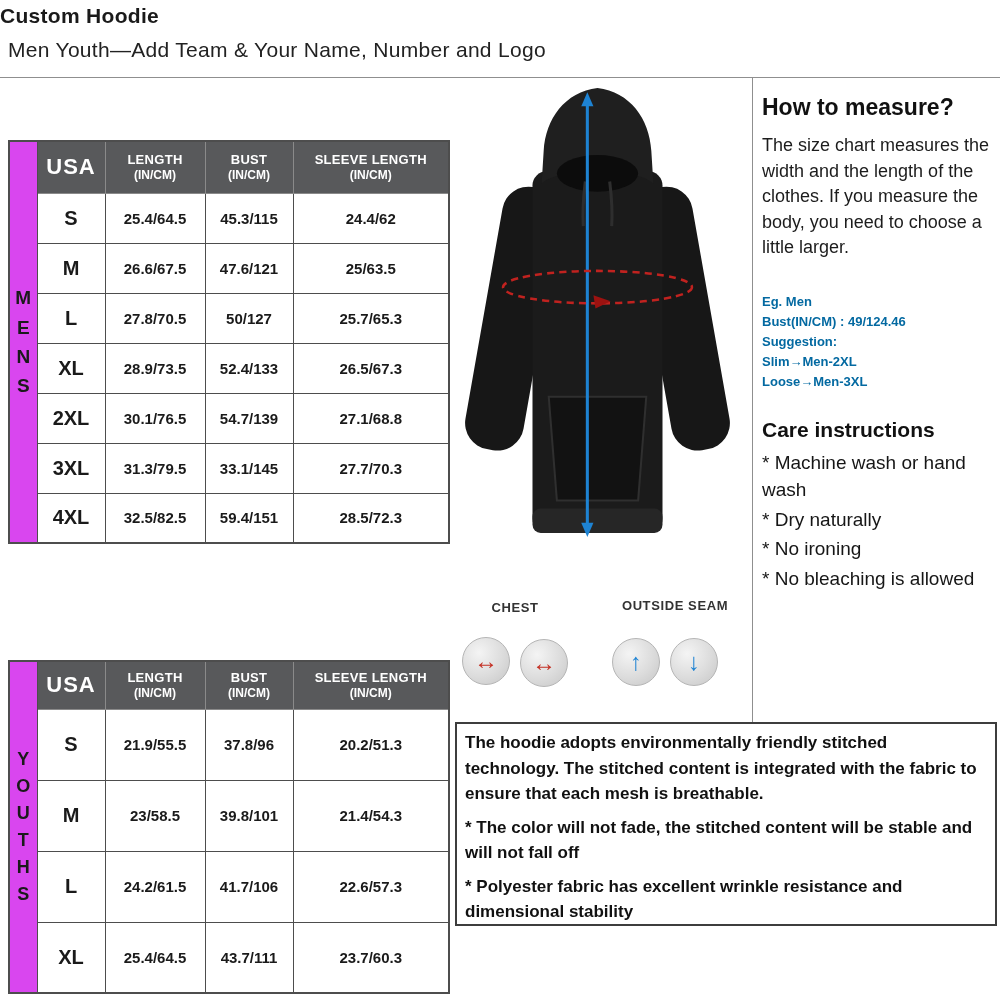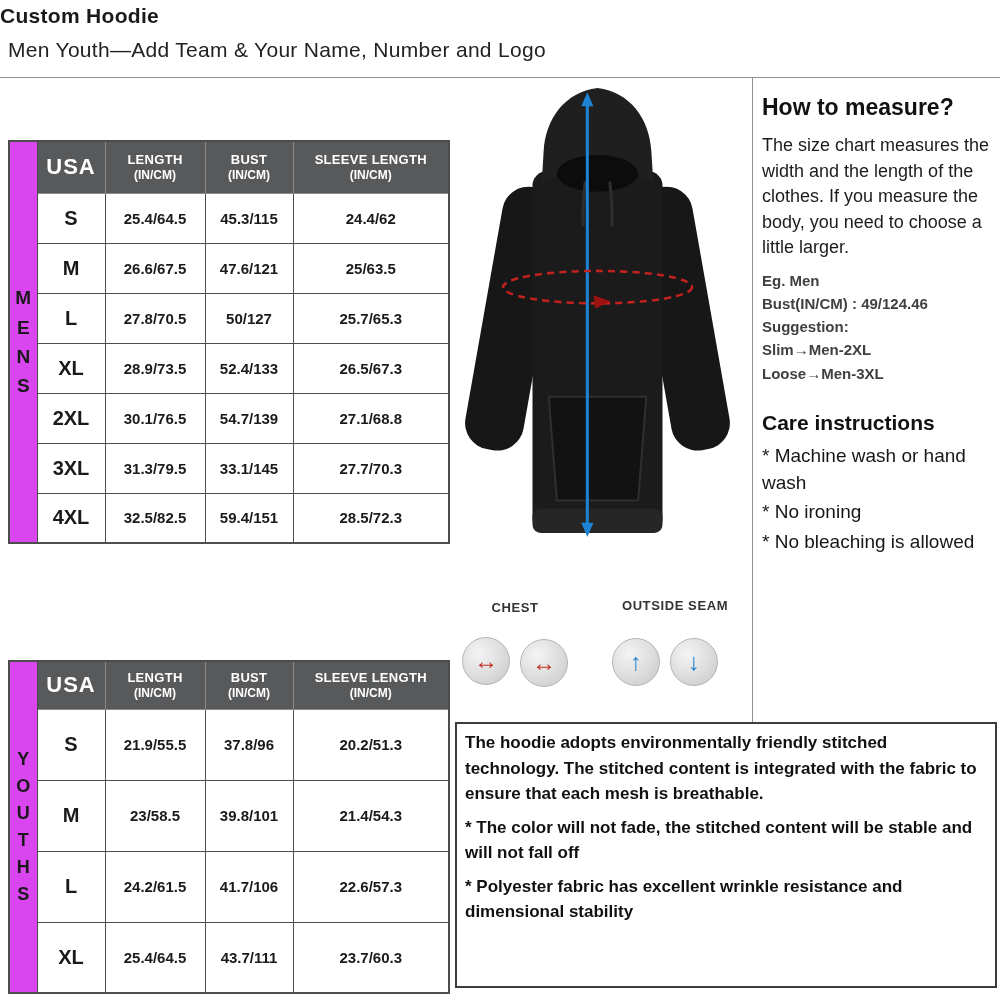--- a/index.html
+++ b/index.html
@@ -42,27 +42,27 @@
           background:radial-gradient(circle at 35% 32%,#f4f4f4 0%,#dcdcdc 55%,#c6c6c6 100%);
           border:1px solid #b5b5b5;display:flex;align-items:center;justify-content:center;
           font-size:24px;font-weight:bold;}
   .m-icon.red{color:#c43024;}
   .m-icon.blue{color:#1e83d3;}
 
   
   .measure-panel{position:absolute;left:762px;top:88px;width:234px;}
   .measure-panel h2{margin:6px 0 0 0;font-size:23px;font-weight:600;color:#111;}
   .measure-body{margin-top:12px;font-size:18px;line-height:1.42;color:#1c1c1c;}
-  .example-block{margin-top:8px;font-size:15px;font-weight:bold;line-height:1.55;color:#404040;}
+  .example-block{margin-top:31px;font-size:13px;font-weight:bold;line-height:1.55;color:#0369a1;}
   .care-heading{margin-top:26px;font-size:21px;font-weight:600;color:#111;}
   .care-list{margin-top:8px;font-size:19px;line-height:1.4;color:#161616;}
   .care-list div{margin-bottom:3px;}
 
   
-  .info-box{position:absolute;left:455px;top:722px;width:542px;height:266px;border:2px solid #3d3d3d;
+  .info-box{position:absolute;left:455px;top:722px;width:542px;height:204px;border:2px solid #3d3d3d;
             box-sizing:border-box;padding:6px 10px 4px 8px;}
   .info-box p{margin:0 0 8px 0;font-size:17px;font-weight:600;line-height:1.5;color:#111;}
 </style>
 </head>
 <body>
 
 <div class="page">
 
   <div class="title">Custom Hoodie</div>
   <div class="subtitle">Men  Youth—Add Team &amp; Your Name, Number and Logo</div>
@@ -239,20 +239,21 @@
     <div class="example-block">
       <div>Eg. Men</div>
       <div>Bust(IN/CM) : 49/124.46</div>
       <div>Suggestion:</div>
       <div>Slim→Men-2XL</div>
       <div>Loose→Men-3XL</div>
     </div>
     <div class="care-heading">Care instructions</div>
     <div class="care-list">
       <div>* Machine wash or hand wash</div>
+      <div>* Dry naturally</div>
       <div>* No ironing</div>
       <div>* No bleaching is allowed</div>
     </div>
   </div>
 
   <div class="info-box">
     <p>The hoodie adopts environmentally friendly stitched technology. The stitched content is integrated with the fabric to ensure that each mesh is breathable.</p>
     <p>* The color will not fade, the stitched content will be stable and will not fall off</p>
     <p>* Polyester fabric has excellent wrinkle resistance and dimensional stability</p>
   </div>

